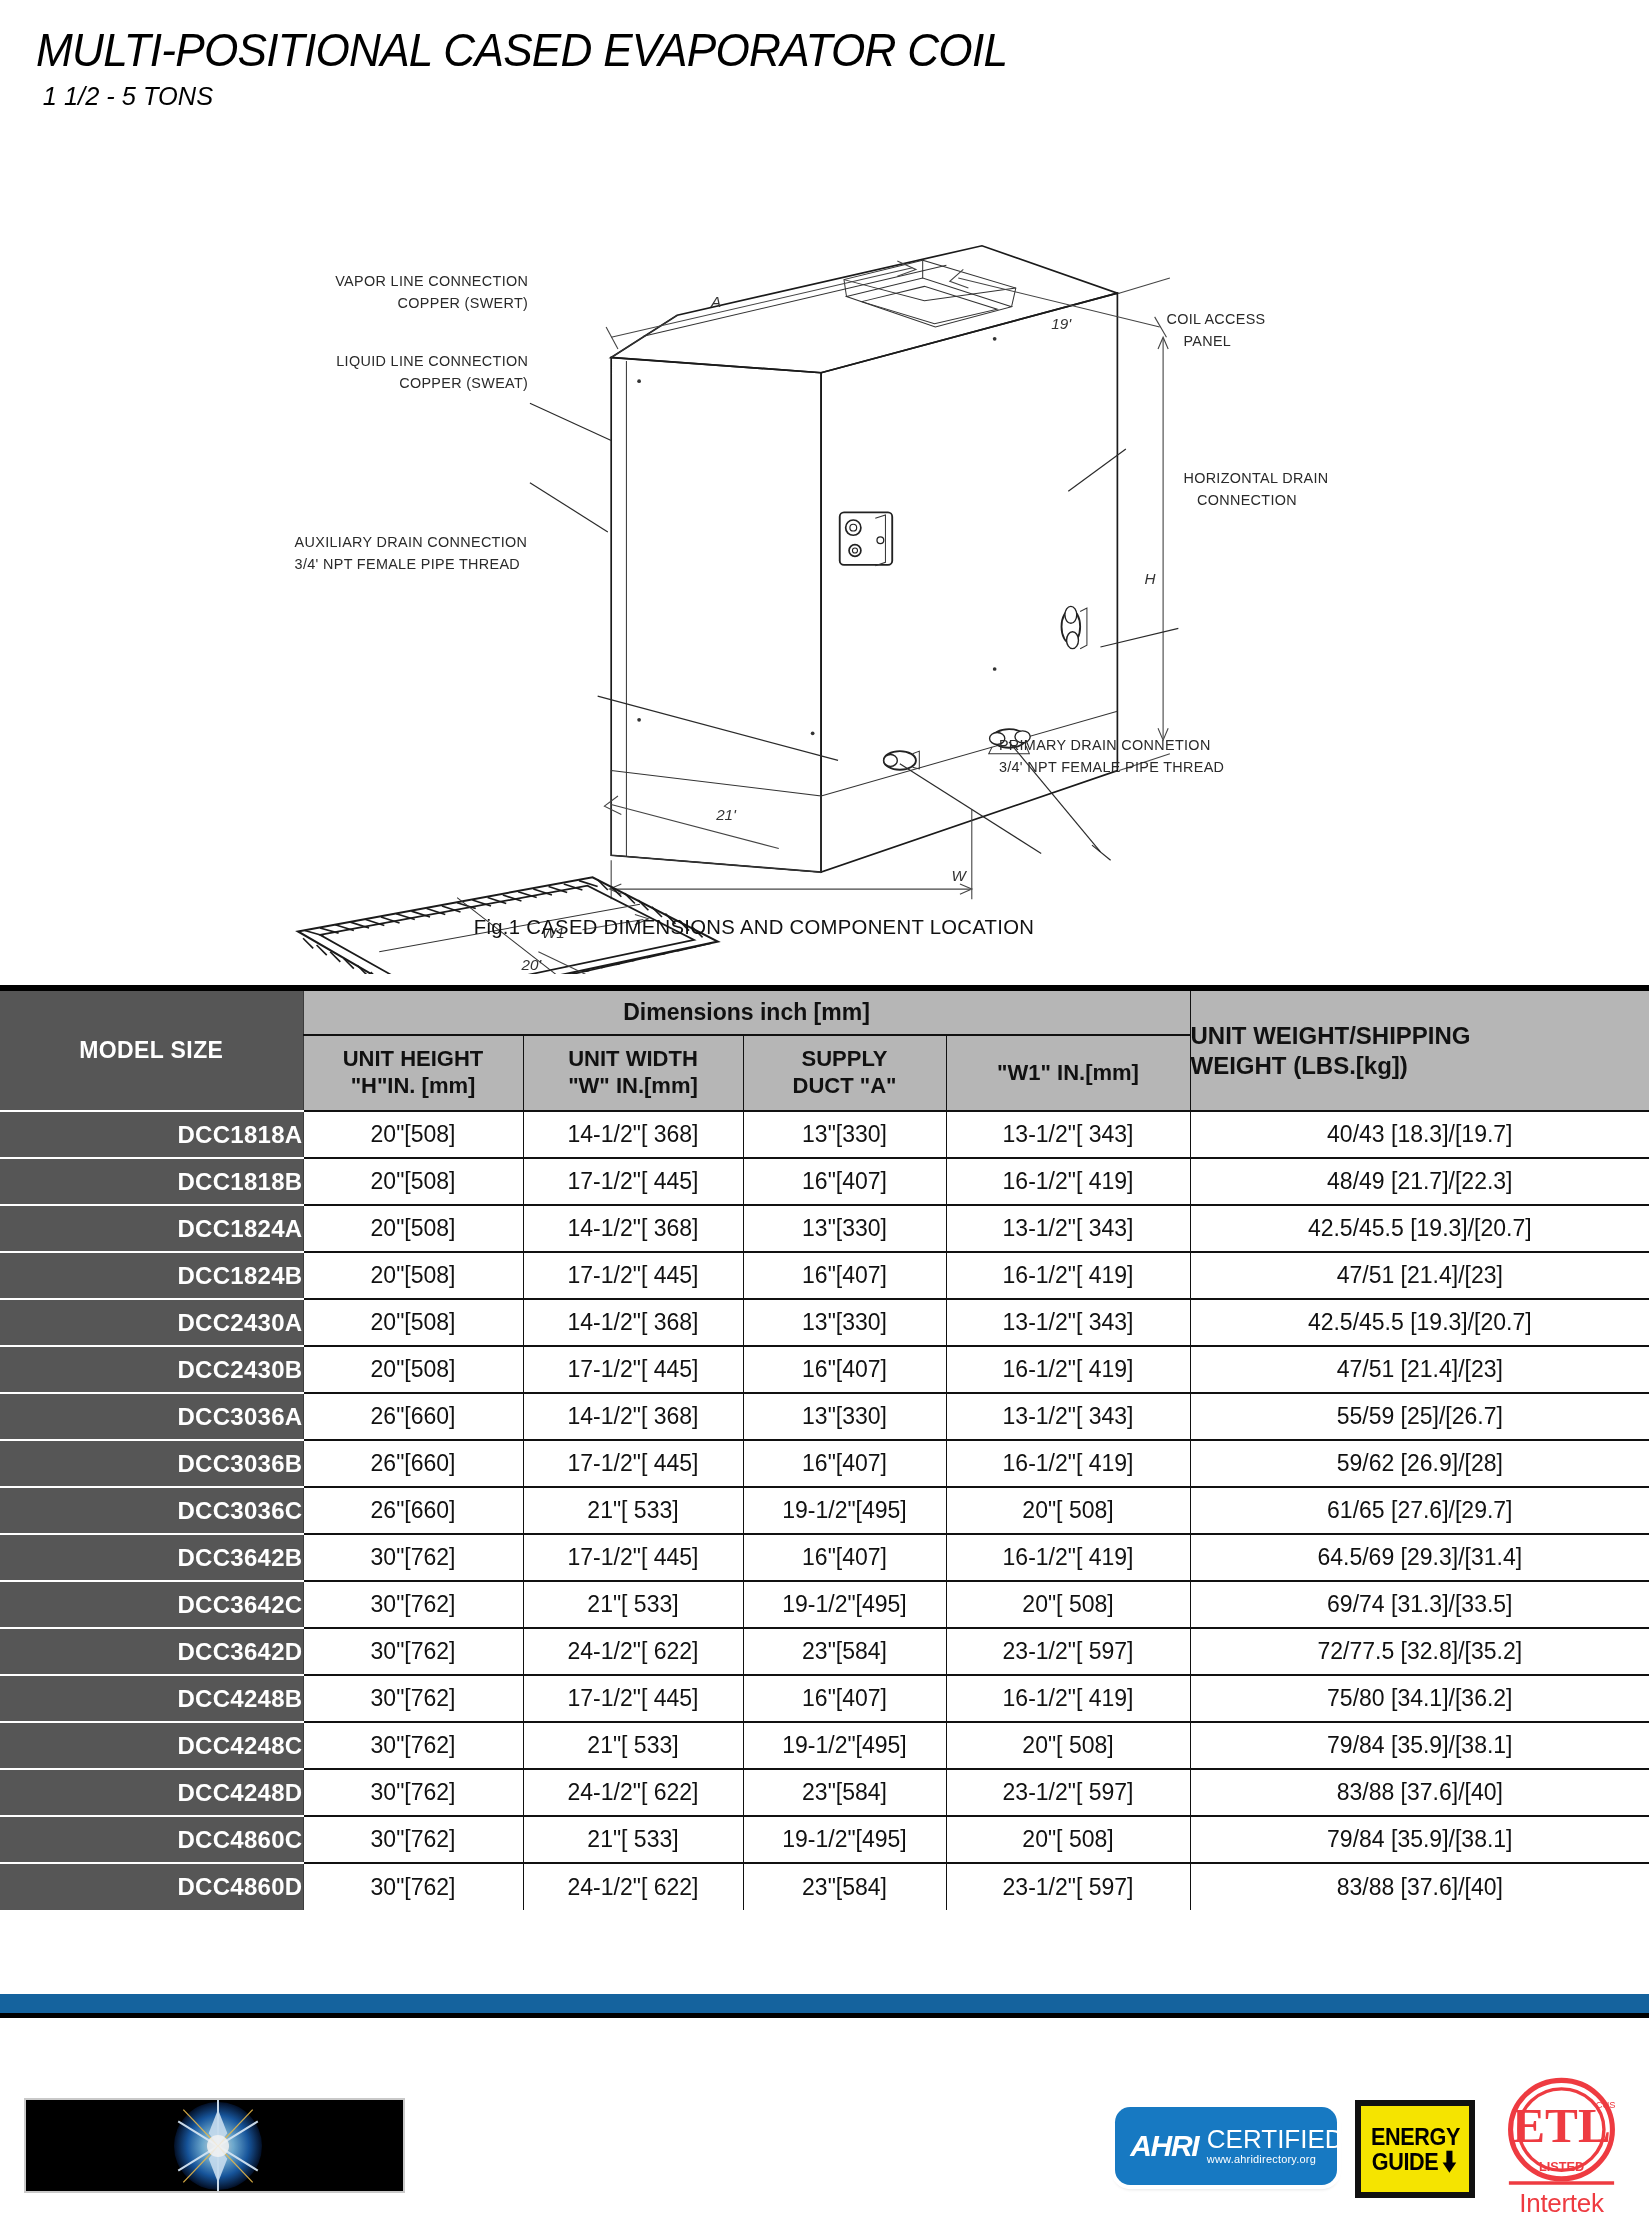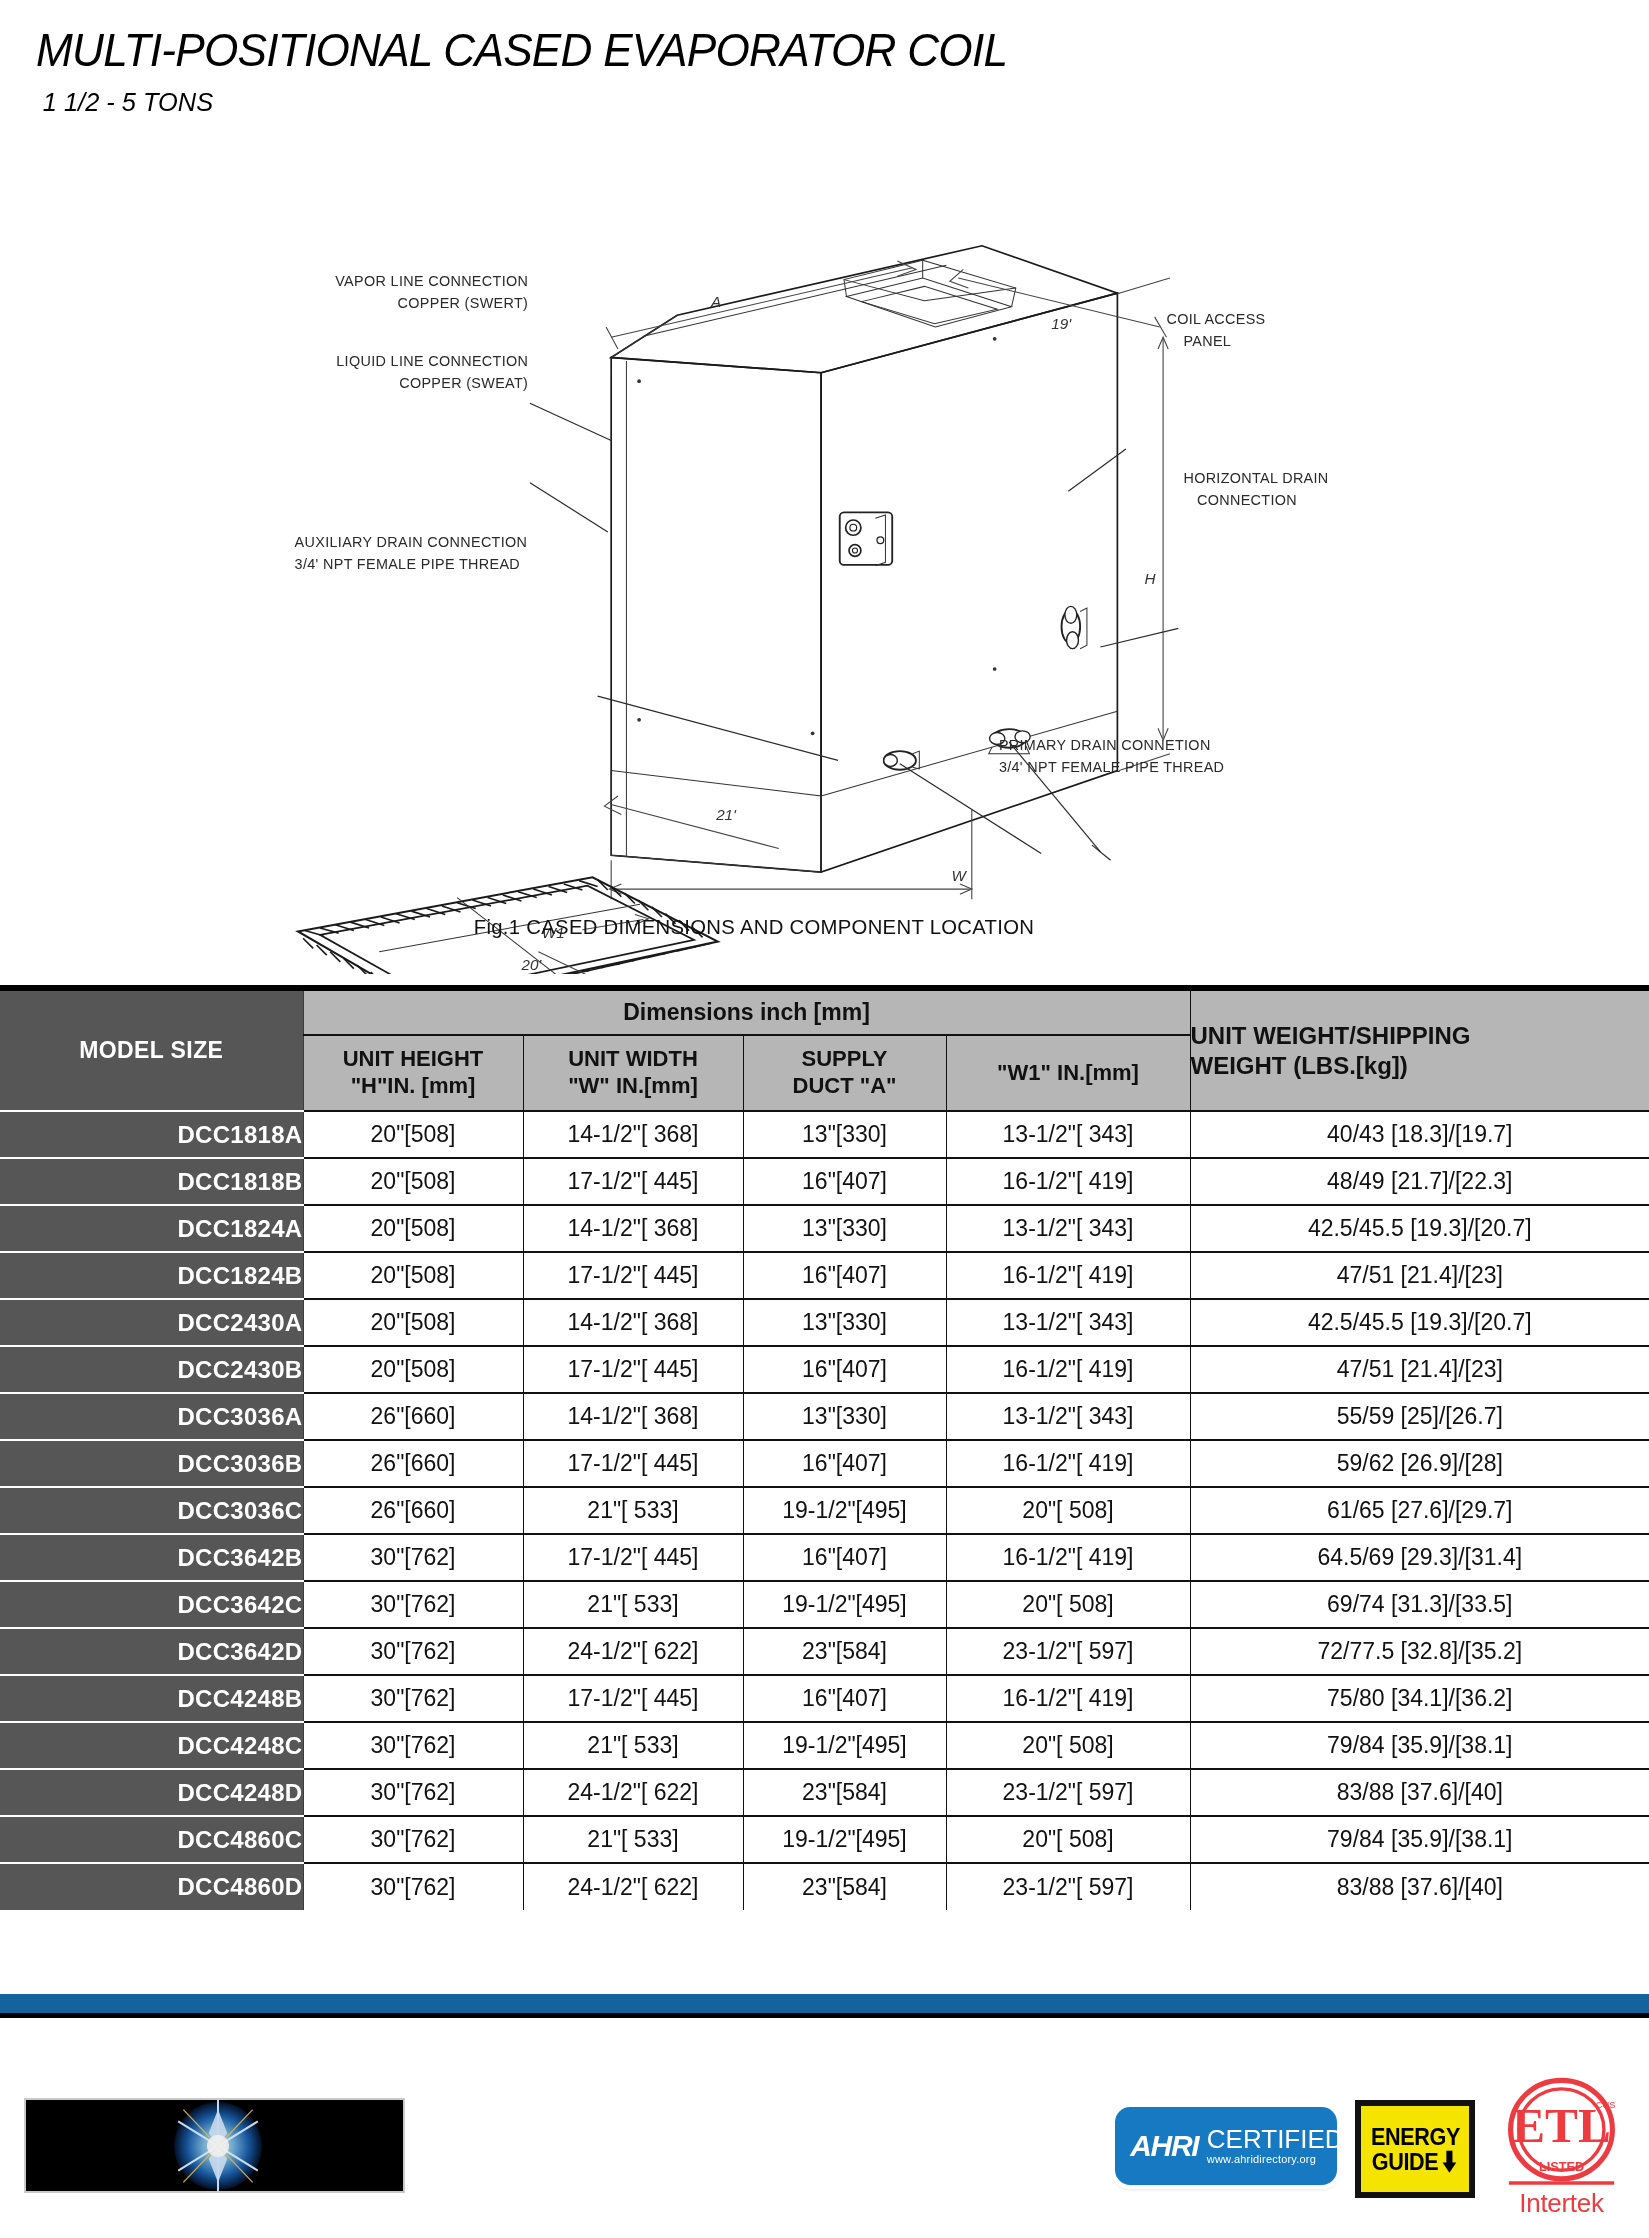--- a/index.html
+++ b/index.html
@@ -14,21 +14,21 @@
   }
 
   
   #title-block { position:absolute; left:36px; top:27px; width:1270px;font-style:italic; }
   #page-title {
     font-size:46px; font-weight:400; letter-spacing:-0.8px;
     line-height:1.0; white-space:nowrap;
     transform:scaleX(0.96); transform-origin:left center;
   }
   #page-subtitle {
-    font-size:25.4px; font-weight:400; margin-top:15px; margin-left:6.8px;
+    font-size:25.4px; font-weight:400; margin-top:9px; margin-left:6.8px;
     letter-spacing:0px; white-space:nowrap;
   }
 
   
   #figure-area { position:absolute; left:0; top:127px; width:1649px; height:847px; }
   #figure-svg { position:absolute; left:0; top:0; }
 
   .cal { font-family:"Liberation Sans", sans-serif; font-size:17px; fill:#2a2a2a; letter-spacing:0.4px; }
   .cal-r { text-anchor:end; }
   .dim { font-family:"Liberation Sans", sans-serif; font-size:18px; fill:#333; font-style:italic; }

